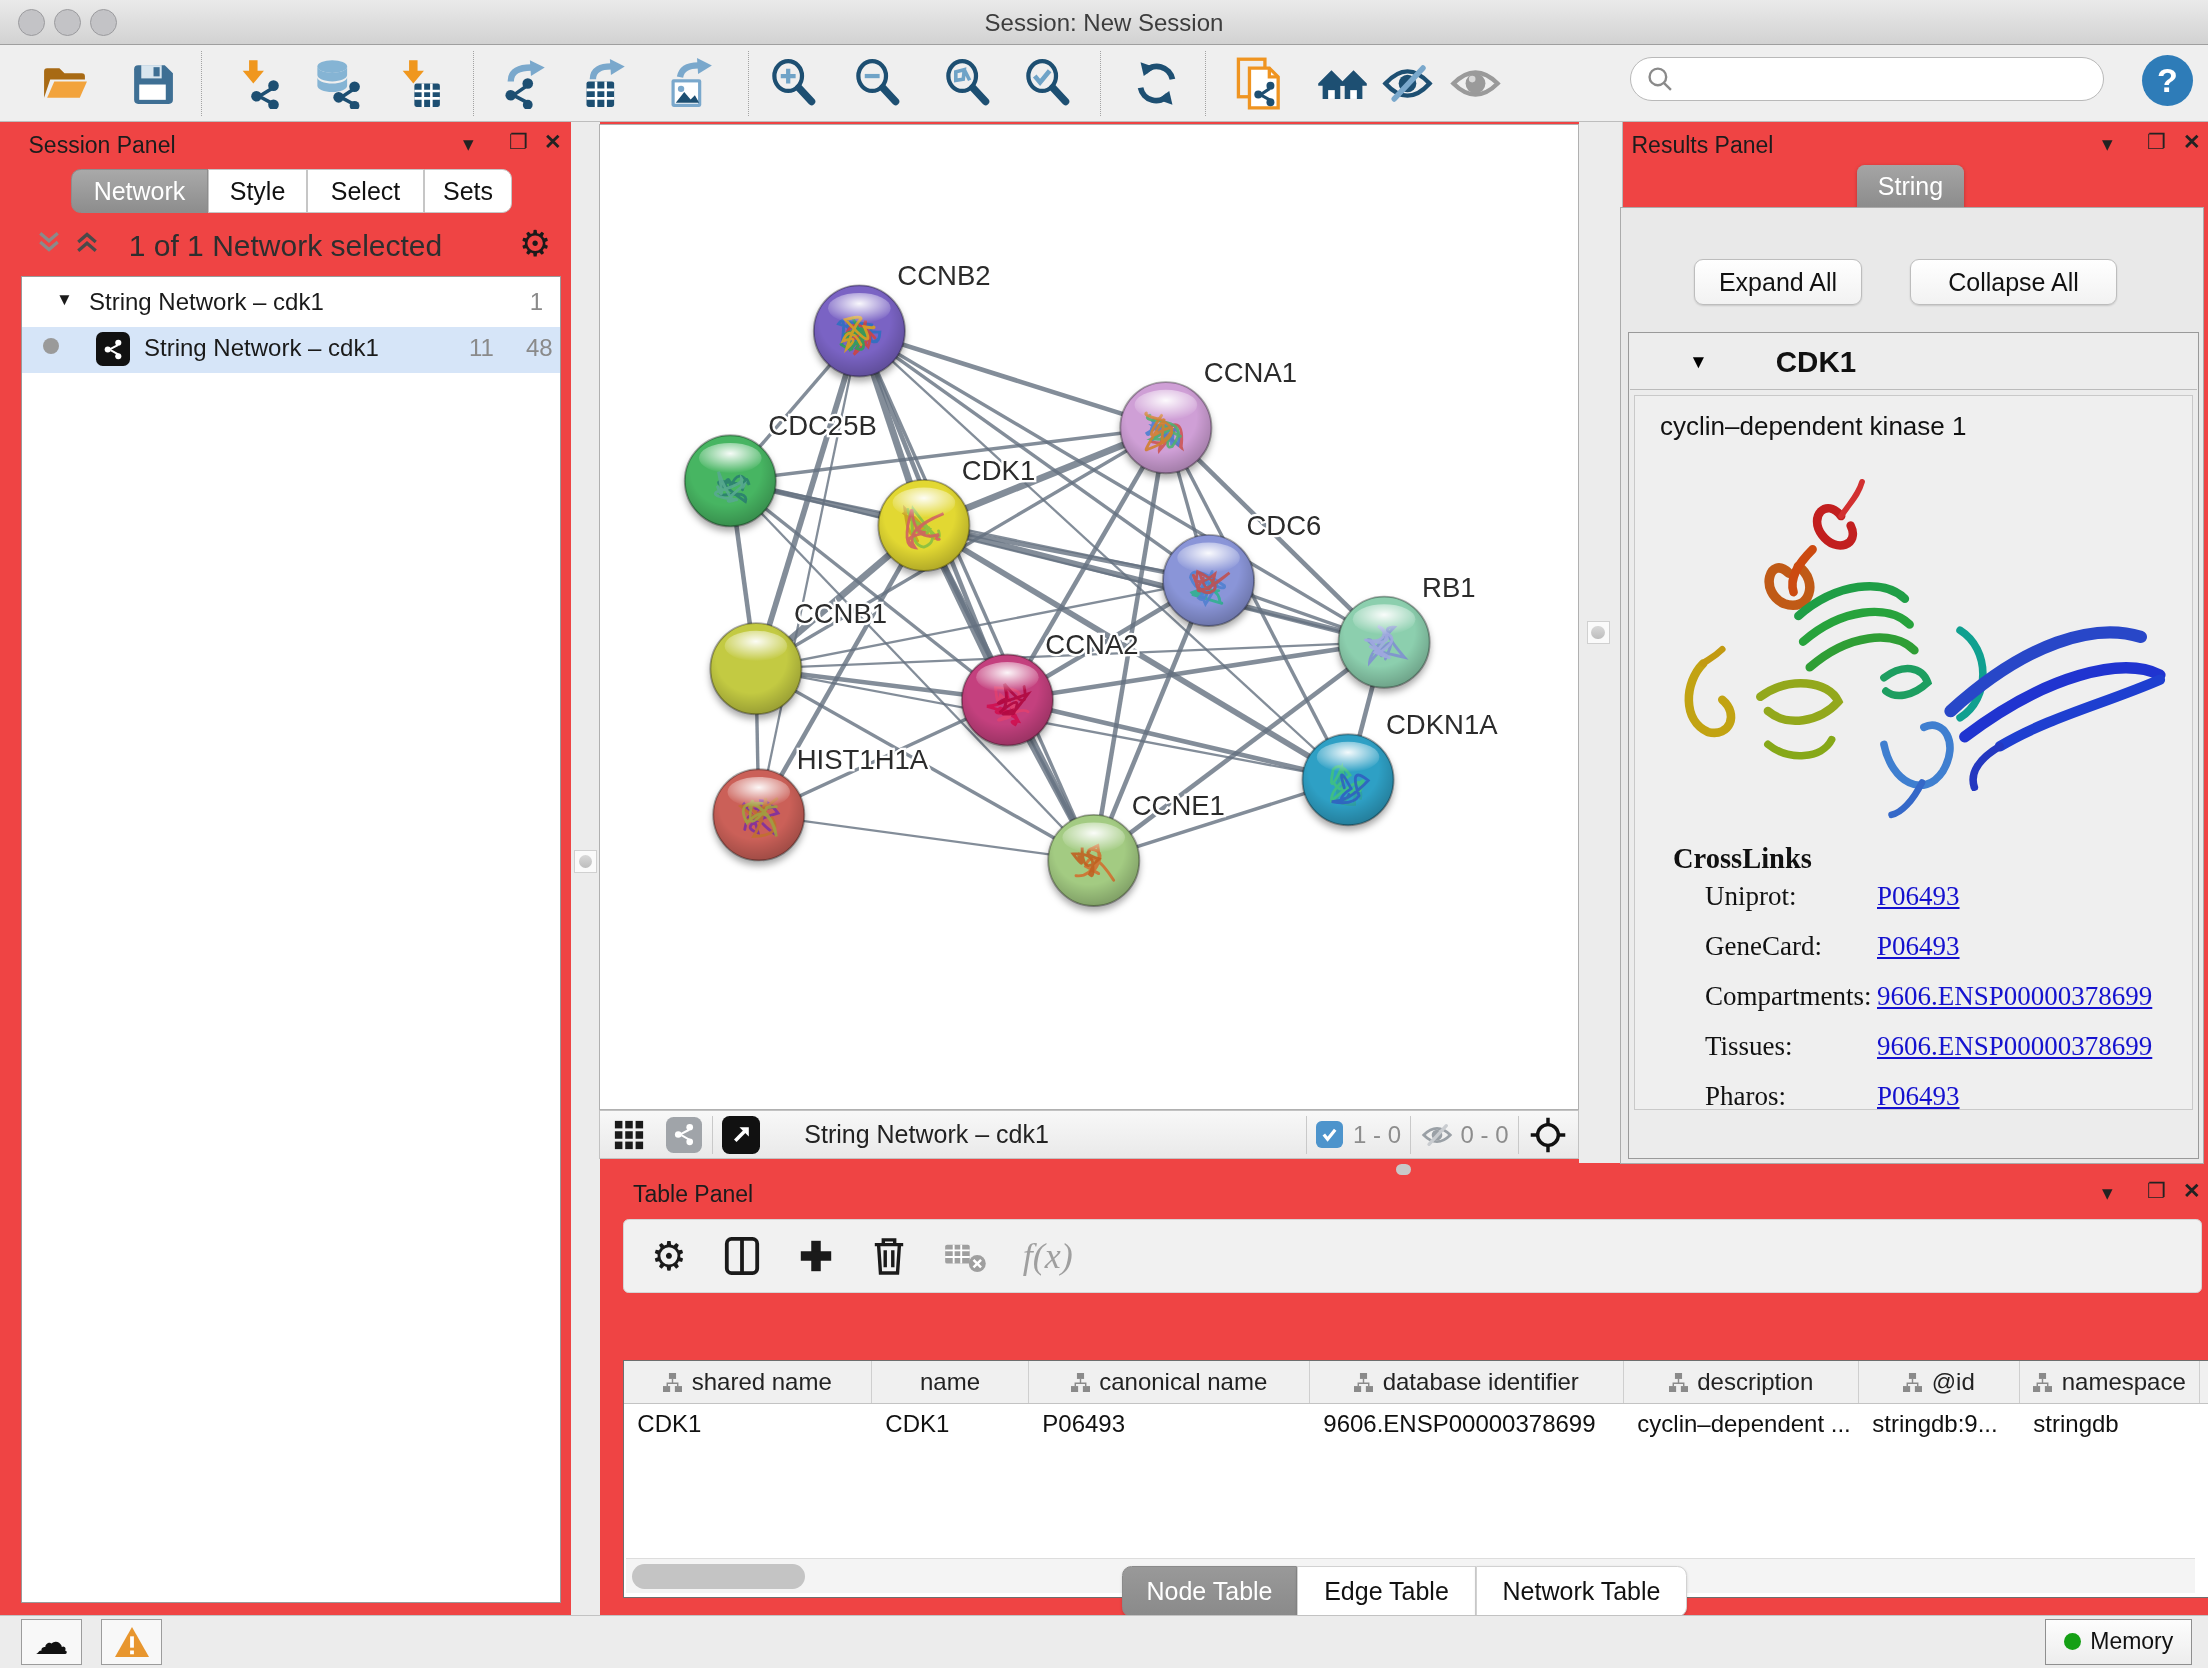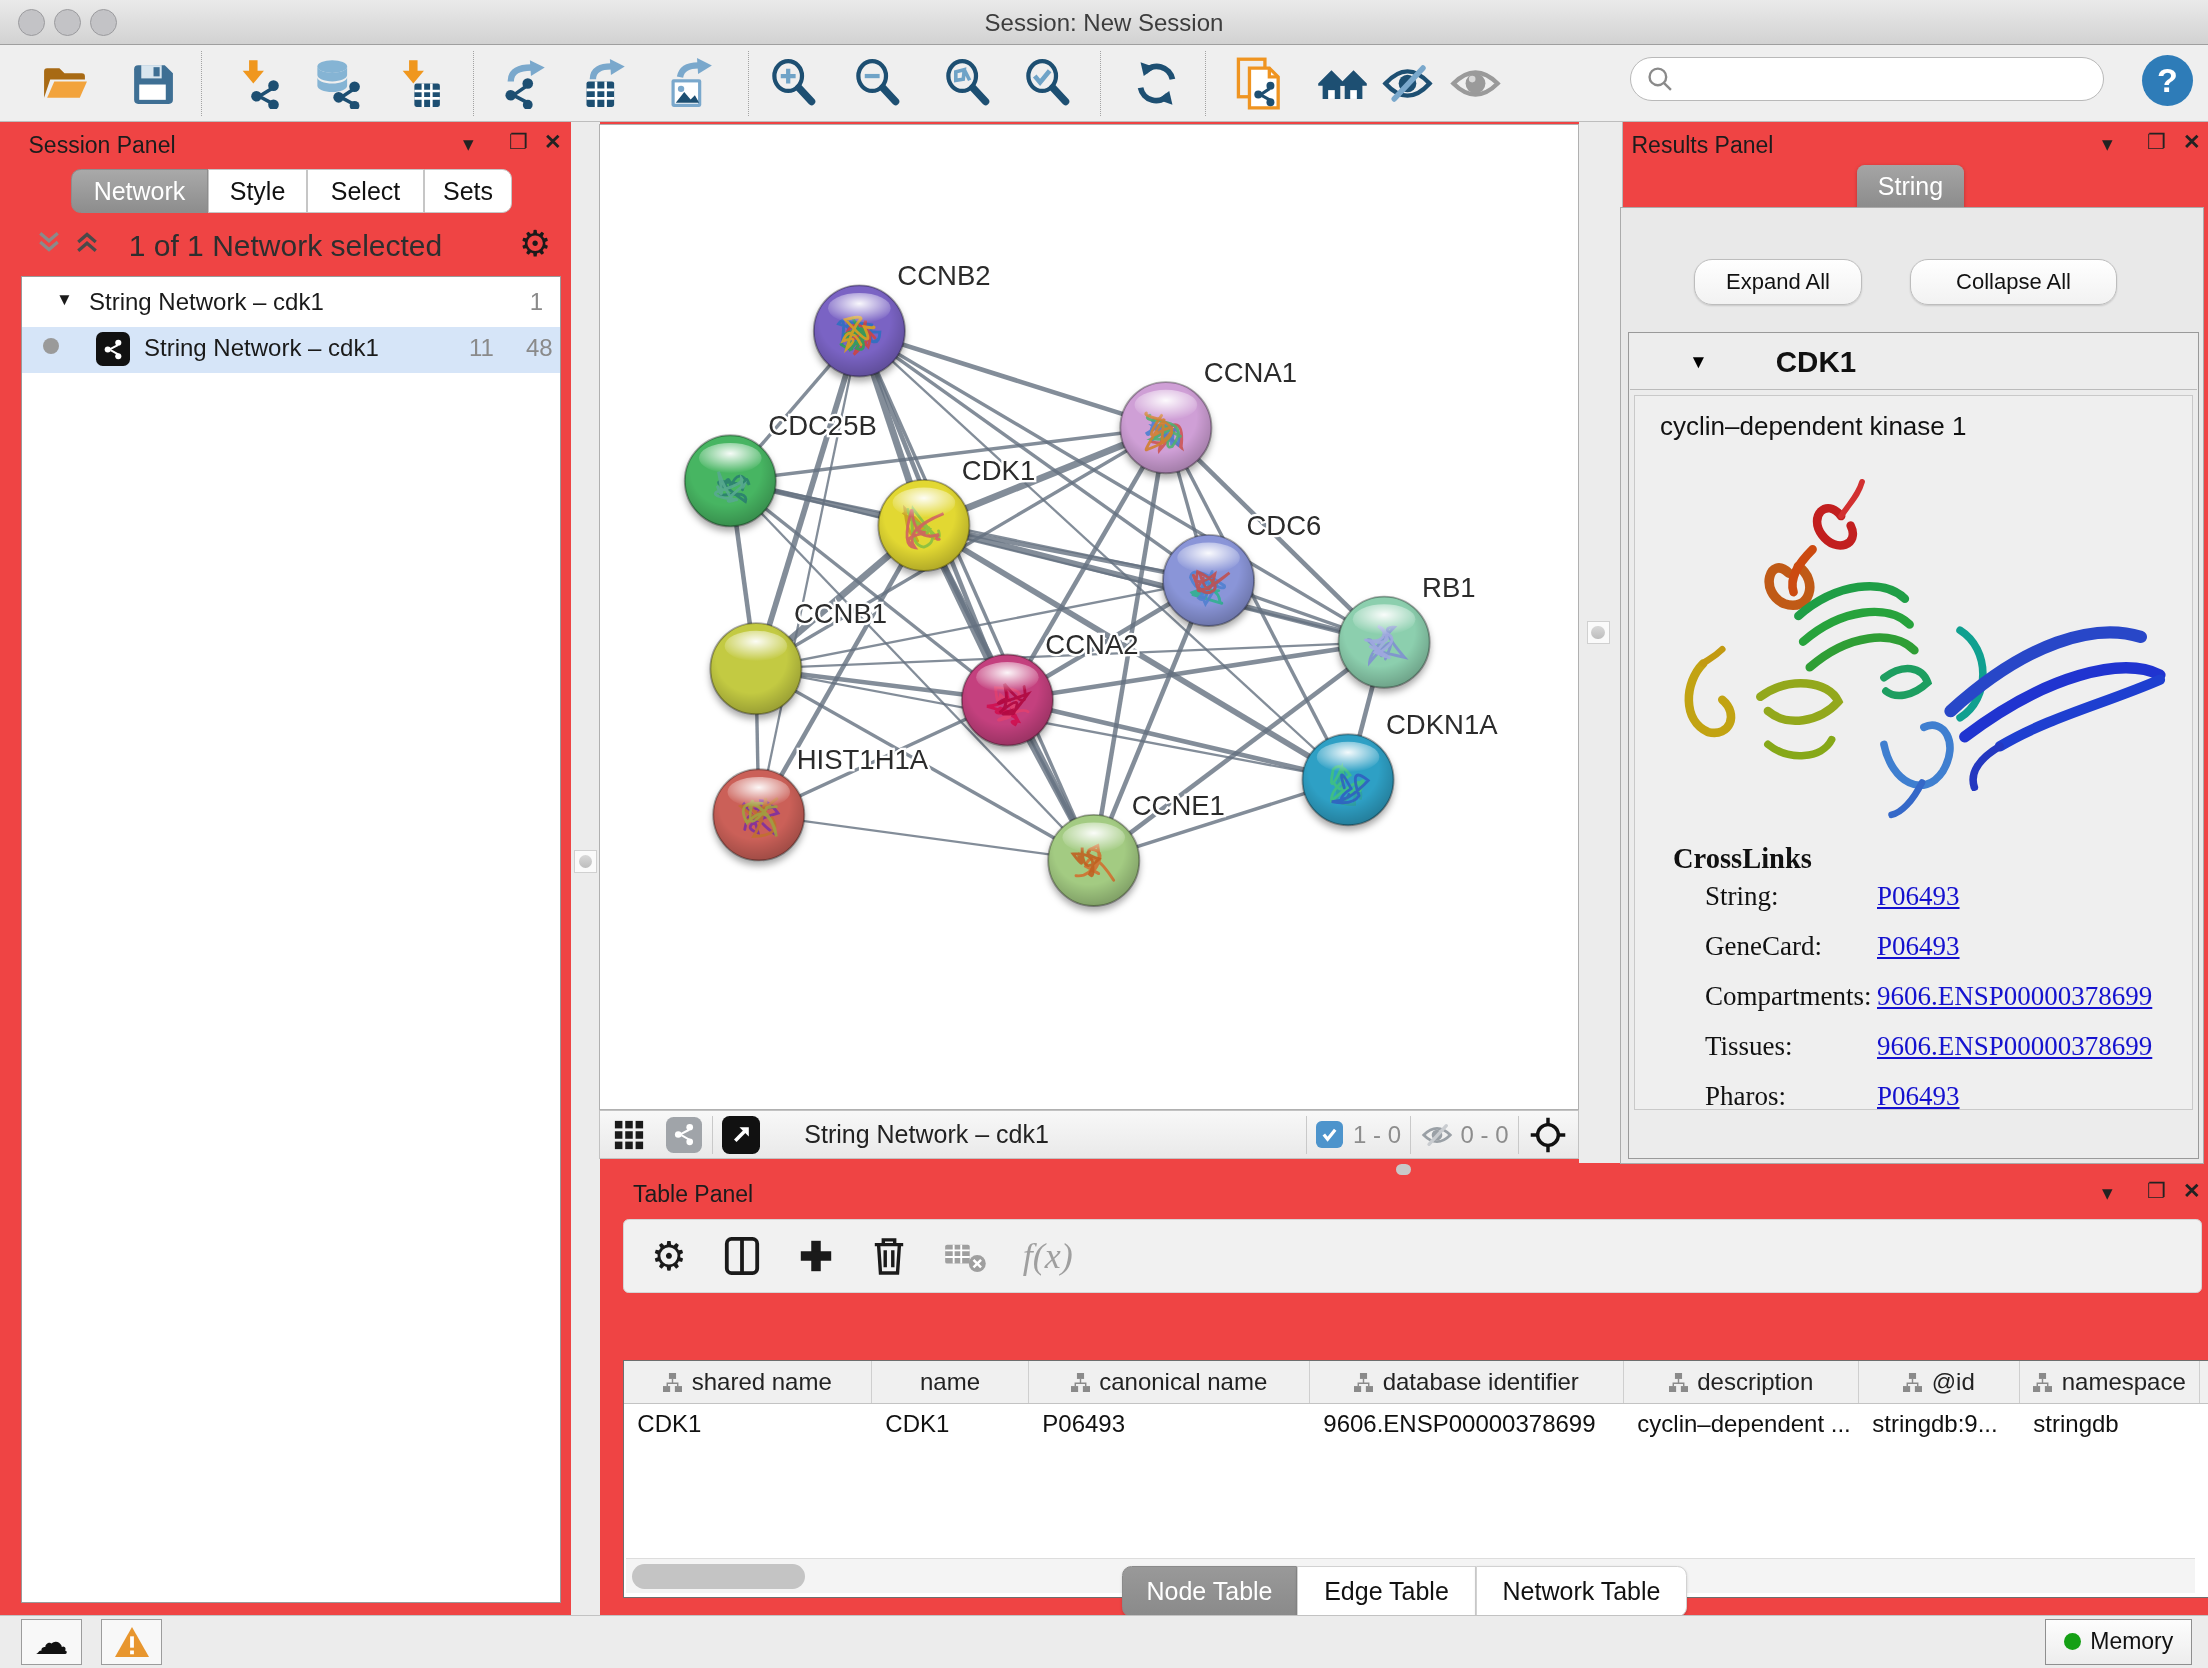--- a/index.html
+++ b/index.html
@@ -33,21 +33,21 @@
   .nettb .vsep{height:38px;border-left:1px solid #c9c9c9;margin:0 9.5px;}
   .nettext{font-size:25px;color:#222;}
   .cntgray{font-size:24px;color:#8d8d8d;}
   
   .vsplit-handle{width:21px;height:21px;background:#fafafa;border:1px solid #d0d0d0;display:flex;align-items:center;justify-content:center;}
   .vsplit-dot{width:13.3px;height:13.3px;border-radius:50%;background:linear-gradient(#d8d8d8,#bdbdbd);}
   .hsplit-dot{width:15px;height:11.4px;border-radius:7.6px;background:#c9c9c9;}
   
   .stringtab{left:1857px;top:165px;width:107px;height:42px;background:linear-gradient(#a5a5a5,#8c8c8c);border-radius:7.6px 7.6px 0 0;color:#fff;font-size:25px;display:flex;align-items:center;justify-content:center;box-shadow:0 1.9px 3.8px rgba(0,0,0,.25);}
   .rbox{left:1620px;top:207px;width:584px;height:957px;background:#e9e9e9;border:1.9px solid #ababab;box-sizing:border-box;}
-  .rbtn{height:44px;background:linear-gradient(#ffffff,#f2f2f2);border:1px solid #bdbdbd;border-radius:18px;font-size:22px;color:#111;display:flex;align-items:center;justify-content:center;box-shadow:0 1px 1.9px rgba(0,0,0,.15);text-align:right;}
+  .rbtn{height:44px;background:linear-gradient(#ffffff,#f2f2f2);border:1px solid #bdbdbd;border-radius:9px;font-size:25px;color:#111;display:flex;align-items:center;justify-content:center;box-shadow:0 1px 1.9px rgba(0,0,0,.15);text-align:right;}
   .r2box{left:1628px;top:332px;width:571px;height:827px;background:#ececec;border:1.9px solid #9a9a9a;box-sizing:border-box;}
   .cdkhdr{left:1630px;top:334px;width:567px;height:55px;background:#ededed;border-bottom:1px solid #bbb;display:flex;align-items:center;}
   .subpanel{left:1634px;top:395px;width:559px;height:715px;background:#efefef;border:1px solid #c9c9c9;box-sizing:border-box;}
   .xheading{font-family:"Liberation Serif",serif;font-weight:bold;font-size:28.5px;color:#111;}
   .xrow{position:relative;height:50px;font-family:"Liberation Serif",serif;font-size:27px;color:#111;}
   .xlabel{position:absolute;left:70px;}
   .xval{position:absolute;left:242px;color:#1411cf;text-decoration:underline;}
   
   .tpToolbar{left:623px;top:1219px;width:1579px;height:74px;background:#f1f1f1;border:1px solid #d5d5d5;border-radius:5.7px;box-sizing:border-box;display:flex;align-items:center;gap:36px;padding-left:27px;}
   .tablebox{left:623px;top:1360px;width:1699px;height:238px;background:#fff;border:1.9px solid #6e6e6e;box-sizing:border-box;overflow:hidden;}
@@ -566,21 +566,21 @@
       <path d="M250 300 C258 340 292 358 312 328 C330 298 312 272 292 282" stroke="#3f7fd0" stroke-width="8" fill="none" stroke-linecap="round"></path>
       <path d="M290 340 C280 360 268 372 258 374" stroke="#3568c8" stroke-width="7" fill="none" stroke-linecap="round"></path>
       <path d="M320 265 C400 192 472 172 520 187" stroke="#2847c8" stroke-width="13" fill="none" stroke-linecap="round"></path>
       <path d="M335 292 C420 227 502 207 540 227" stroke="#2034d0" stroke-width="12" fill="none" stroke-linecap="round"></path>
       <path d="M540 232 C482 257 422 272 372 302" stroke="#1e3fd0" stroke-width="11" fill="none" stroke-linecap="round"></path>
       <path d="M372 302 C350 315 340 330 345 345" stroke="#2438c0" stroke-width="8" fill="none" stroke-linecap="round"></path>
     </svg>
     <div class="xheading" style="margin:13.3px 0 5.7px 38px">CrossLinks</div>
     <div id="crosslinks-rows">
         <div class="xrow">
-          <span class="xlabel">String:</span>
+          <span class="xlabel">Uniprot:</span>
           <a class="xval">P06493</a>
         </div>
         <div class="xrow">
           <span class="xlabel">GeneCard:</span>
           <a class="xval">P06493</a>
         </div>
         <div class="xrow">
           <span class="xlabel">Compartments:</span>
           <a class="xval">9606.ENSP00000378699</a>
         </div>

